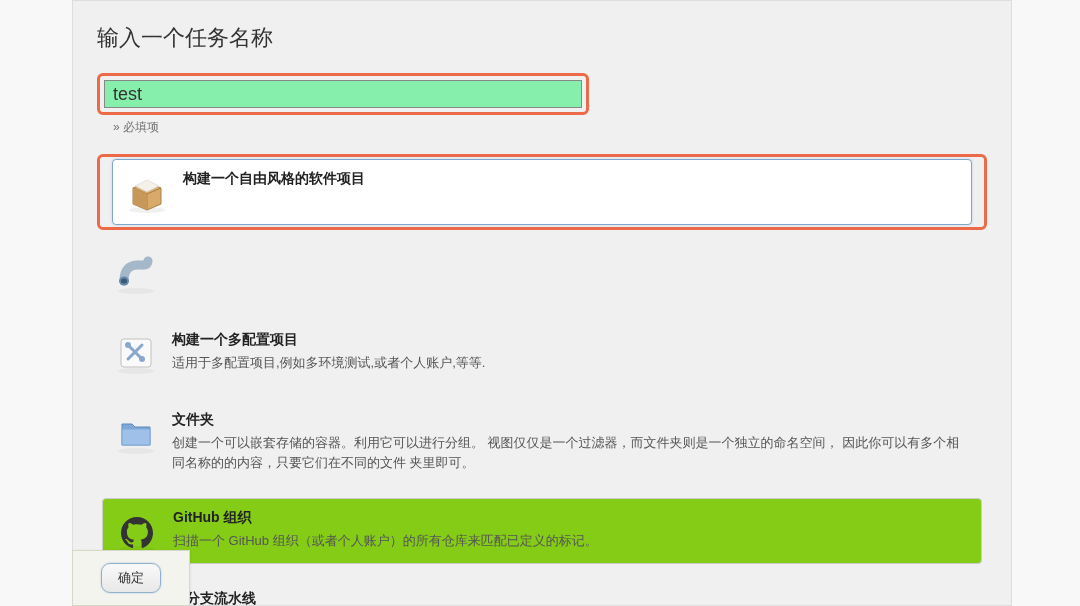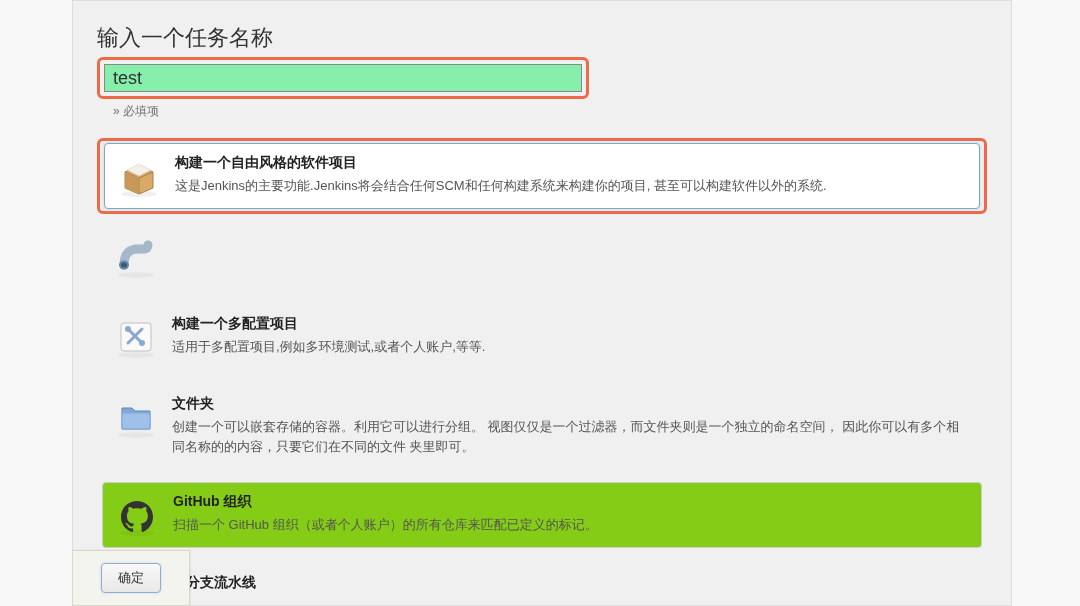--- a/index.html
+++ b/index.html
@@ -18,21 +18,21 @@
       width: 940px;
       height: 606px;
       background: #f0f0f0;
       border: 1px solid #ddd;
       padding: 22px 24px 0 24px;
     }
     .page-title {
       font-size: 22px;
       font-weight: 400;
       color: #333;
-      margin-bottom: 4px;
+      margin-bottom: 20px;
     }
     .name-input-wrap {
       border: 3px solid #ec6a47;
       border-radius: 6px;
       padding: 4px;
       margin-bottom: 2px;
       width: 492px;
     }
     .name-input {
       width: 100%;
@@ -53,21 +53,21 @@
     }
     .option-list { }
     .option-wrap {
       border: 3px solid transparent;
       border-radius: 6px;
       padding: 2px;
       margin-bottom: 6px;
     }
     .option-wrap.highlighted {
       border-color: #ec6a47;
-      padding: 2px 4px;
+      padding: 2px 12px;
     }
     .option {
       display: flex;
       align-items: flex-start;
       padding: 10px 12px;
       border-radius: 4px;
       cursor: pointer;
       background: transparent;
     }
     .option.selected {
@@ -112,21 +112,21 @@
       align-items: center;
       justify-content: center;
       box-shadow: 1px 0 2px rgba(0,0,0,0.05);
     }
     .ok-button {
       padding: 5px 16px;
       font-size: 13px;
       color: #333;
       background: linear-gradient(#f9f9f9, #e8e8e8);
       border: 1px solid #8fb0cc;
-      border-radius: 4px;
+      border-radius: 9px;
       cursor: pointer;
       box-shadow: 0 0 2px rgba(120,160,200,0.5);
     }
     svg { display: block; }
   </style>
 </head>
 <body>
 
 <div class="main-panel">
 
@@ -146,21 +146,20 @@
             <ellipse cx="22" cy="40" rx="18" ry="3" fill="rgba(0,0,0,0.06)"></ellipse>
             <path d="M8 18 L22 12 L36 18 L36 34 L22 40 L8 34 Z" fill="#d8a968" stroke="#a8814a" stroke-width="1"></path>
             <path d="M8 18 L22 24 L36 18" fill="none" stroke="#a8814a" stroke-width="1"></path>
             <path d="M22 24 L22 40" fill="none" stroke="#a8814a" stroke-width="1"></path>
             <path d="M8 18 L22 24 L22 40 L8 34 Z" fill="#c89858"></path>
             <path d="M10 16 L22 10 L34 16 L22 22 Z" fill="#f5f0e8" stroke="#ccc" stroke-width="0.5"></path>
           </svg>
         </div>
         <div class="option-text">
           <div class="option-title">构建一个自由风格的软件项目</div>
-          <div class="option-desc">这是Jenkins的主要功能.Jenkins将会结合任何SCM和任何构建系统来构建你的项目, 甚至可以构建软件以外的系统.</div>
         </div>
       </div>
     </div>
 
     <div class="option-wrap">
       <div class="option">
         <div class="option-icon">
           <svg width="44" height="44" viewBox="0 0 44 44">
             <ellipse cx="22" cy="40" rx="18" ry="3" fill="rgba(0,0,0,0.04)"></ellipse>
             <path d="M10 30 Q10 14 24 14 L30 14 Q34 14 34 10" fill="none" stroke="#b8c8d8" stroke-width="9" stroke-linecap="round"></path>

